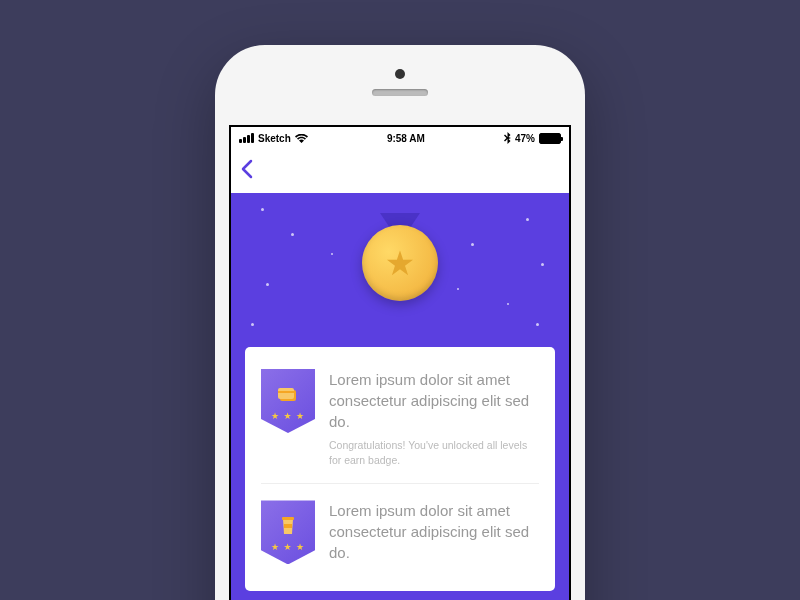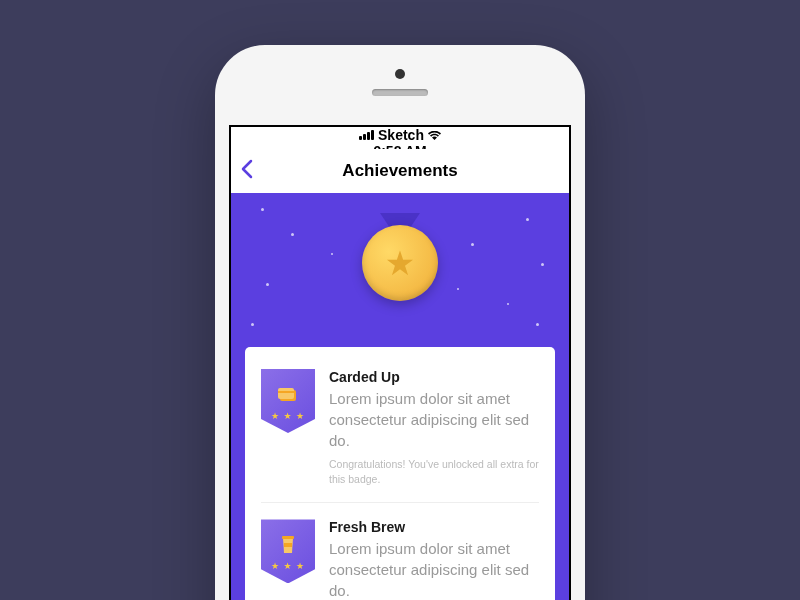--- a/index.html
+++ b/index.html
@@ -41,23 +41,22 @@
     .screen{
       position:absolute;
       top:80px;left:14px;right:14px;bottom:80px;
       background:#fff;
       border:2px solid #000;
       overflow:hidden;
     }
     .status-bar{
       height:22px;
       display:flex;align-items:center;justify-content:space-between;
-      padding:0 8px;font-size:14px;font-weight:600;color:#000;
+      padding:0 8px;font-size:10px;font-weight:600;color:#000;
       background:#fff;
-      flex-direction:column;
     }
     .status-left,.status-right{display:flex;align-items:center;gap:4px}
     .signal{display:flex;align-items:flex-end;gap:1px}
     .signal span{width:3px;background:#000;border-radius:1px}
     .signal span:nth-child(1){height:4px}
     .signal span:nth-child(2){height:6px}
     .signal span:nth-child(3){height:8px}
     .signal span:nth-child(4){height:10px}
     .battery{width:22px;height:11px;border:1px solid #000;border-radius:2px;position:relative}
     .battery::after{content:"";position:absolute;right:-3px;top:3px;width:2px;height:4px;background:#000;border-radius:0 1px 1px 0}
@@ -145,21 +144,20 @@
           </div>
       </div>
     </div>
 
     <div class="nav-bar">
       <div class="back">
         <svg width="12" height="20" viewBox="0 0 12 20">
             <path d="M10 2L2 10l8 8" stroke="#5b3fe0" stroke-width="2.5" fill="none" stroke-linecap="round" stroke-linejoin="round"></path>
           </svg>
       </div>
-      <div class="nav-title">Achievements</div>
     </div>
 
     <div class="hero">
       <div class="star-dot" style="top:15px;left:30px"></div>
       <div class="star-dot" style="top:40px;left:60px"></div>
       <div class="star-dot" style="top:25px;right:40px"></div>
       <div class="star-dot" style="top:70px;right:25px"></div>
       <div class="star-dot" style="top:90px;left:35px"></div>
       <div class="star-dot" style="top:60px;left:100px;width:2px;height:2px"></div>
       <div class="star-dot" style="top:110px;right:60px;width:2px;height:2px"></div>
@@ -180,39 +178,37 @@
             <span class="badge-icon">
               <svg width="22" height="18" viewBox="0 0 22 18">
                   <rect x="3" y="4" width="16" height="11" rx="2" fill="#f5a623"></rect>
                   <rect x="1" y="2" width="16" height="11" rx="2" fill="#f8c867"></rect>
                   <rect x="1" y="5" width="16" height="2" fill="#f5a623"></rect>
                 </svg>
             </span>
             <span class="badge-stars">★ ★ ★</span>
           </div>
           <div class="ach-body">
-            <div class="ach-title">Carded Up</div>
             <div class="ach-desc">Lorem ipsum dolor sit amet consectetur adipiscing elit sed do.</div>
-            <div class="ach-congrats">Congratulations! You've unlocked all extra for this badge.</div>
+            <div class="ach-congrats">Congratulations! You've unlocked all levels for earn badge.</div>
           </div>
         </div>
         <div class="divider"></div>
         <div class="ach">
           <div class="badge">
             <span class="badge-icon">
               <svg width="16" height="20" viewBox="0 0 16 20">
                   <path d="M3 3h10l-1 15H4L3 3z" fill="#f8c867"></path>
                   <rect x="2" y="1" width="12" height="3" rx="1" fill="#f5a623"></rect>
                   <rect x="4" y="8" width="8" height="4" fill="#f5a623"></rect>
                 </svg>
             </span>
             <span class="badge-stars">★ ★ ★</span>
           </div>
           <div class="ach-body">
-            <div class="ach-title">Fresh Brew</div>
             <div class="ach-desc">Lorem ipsum dolor sit amet consectetur adipiscing elit sed do.</div>
           </div>
         </div>
       </div>
     </div>
 
   </div>
 </div>
 
 </body></html>

